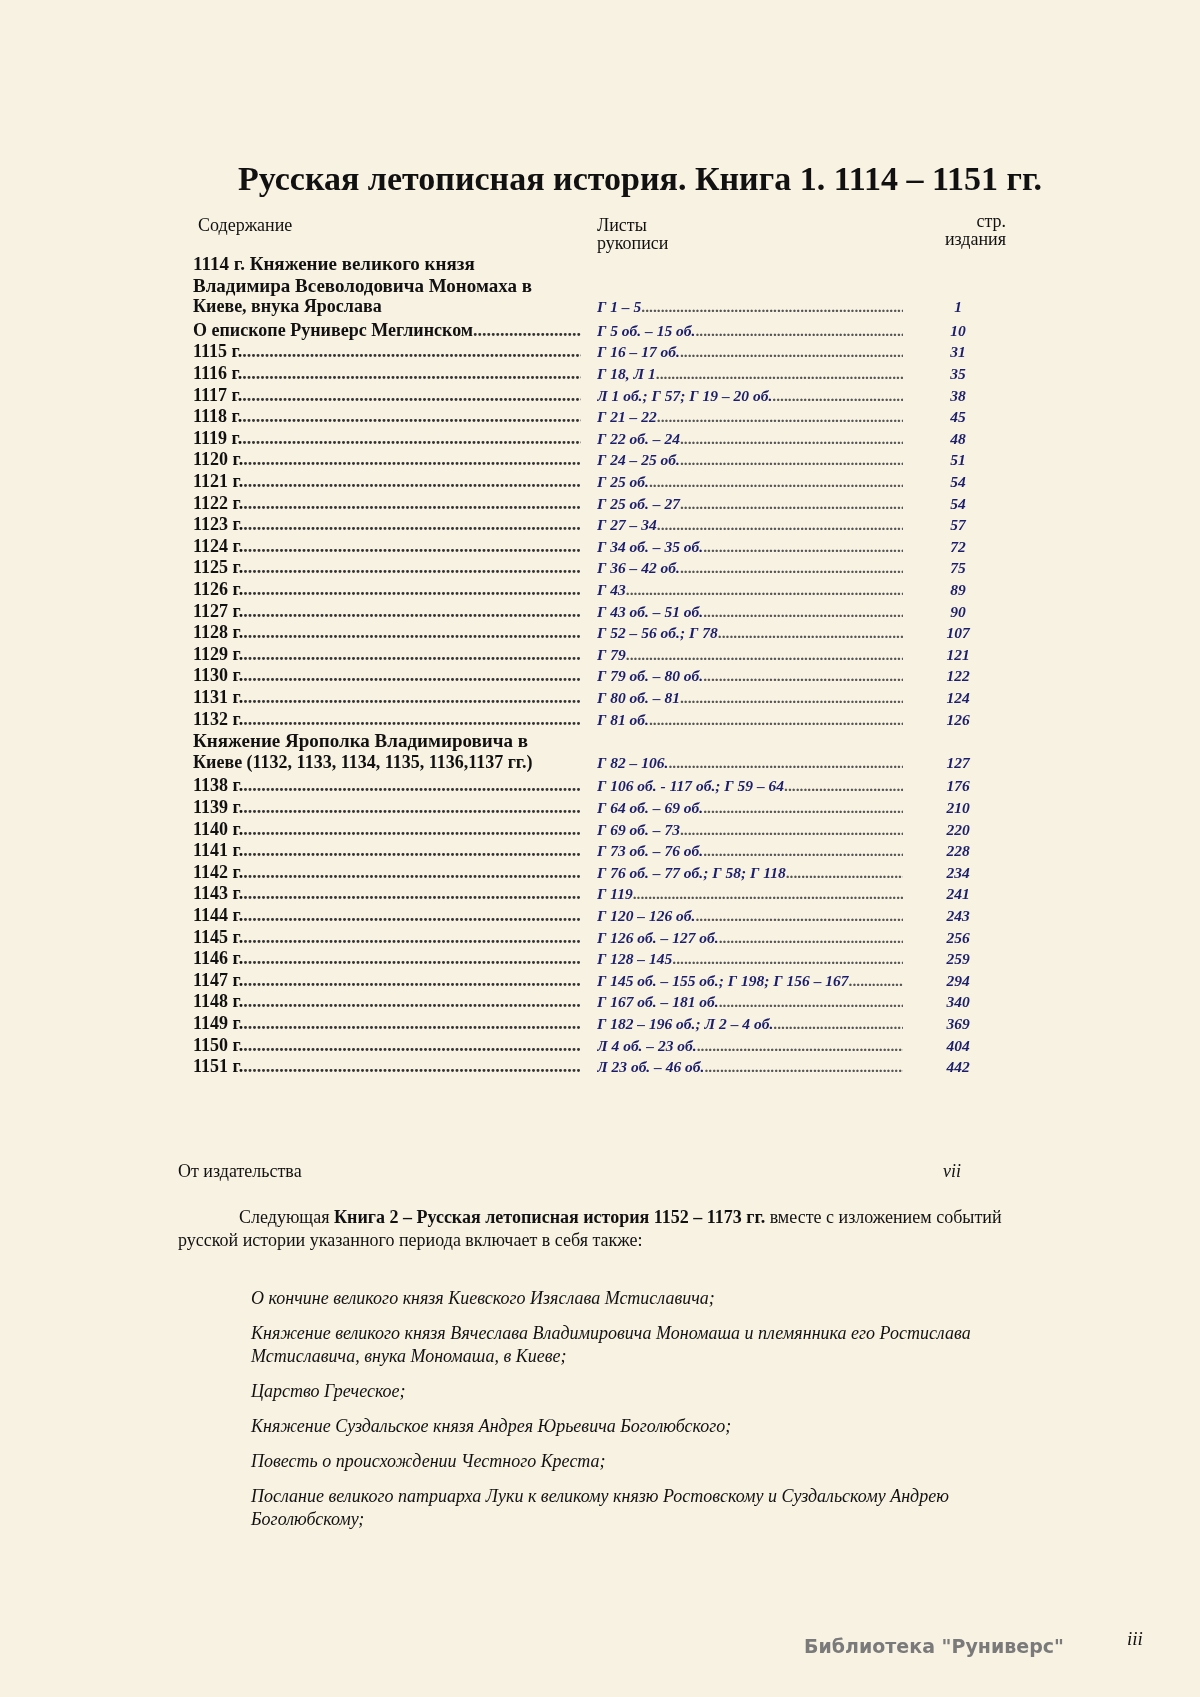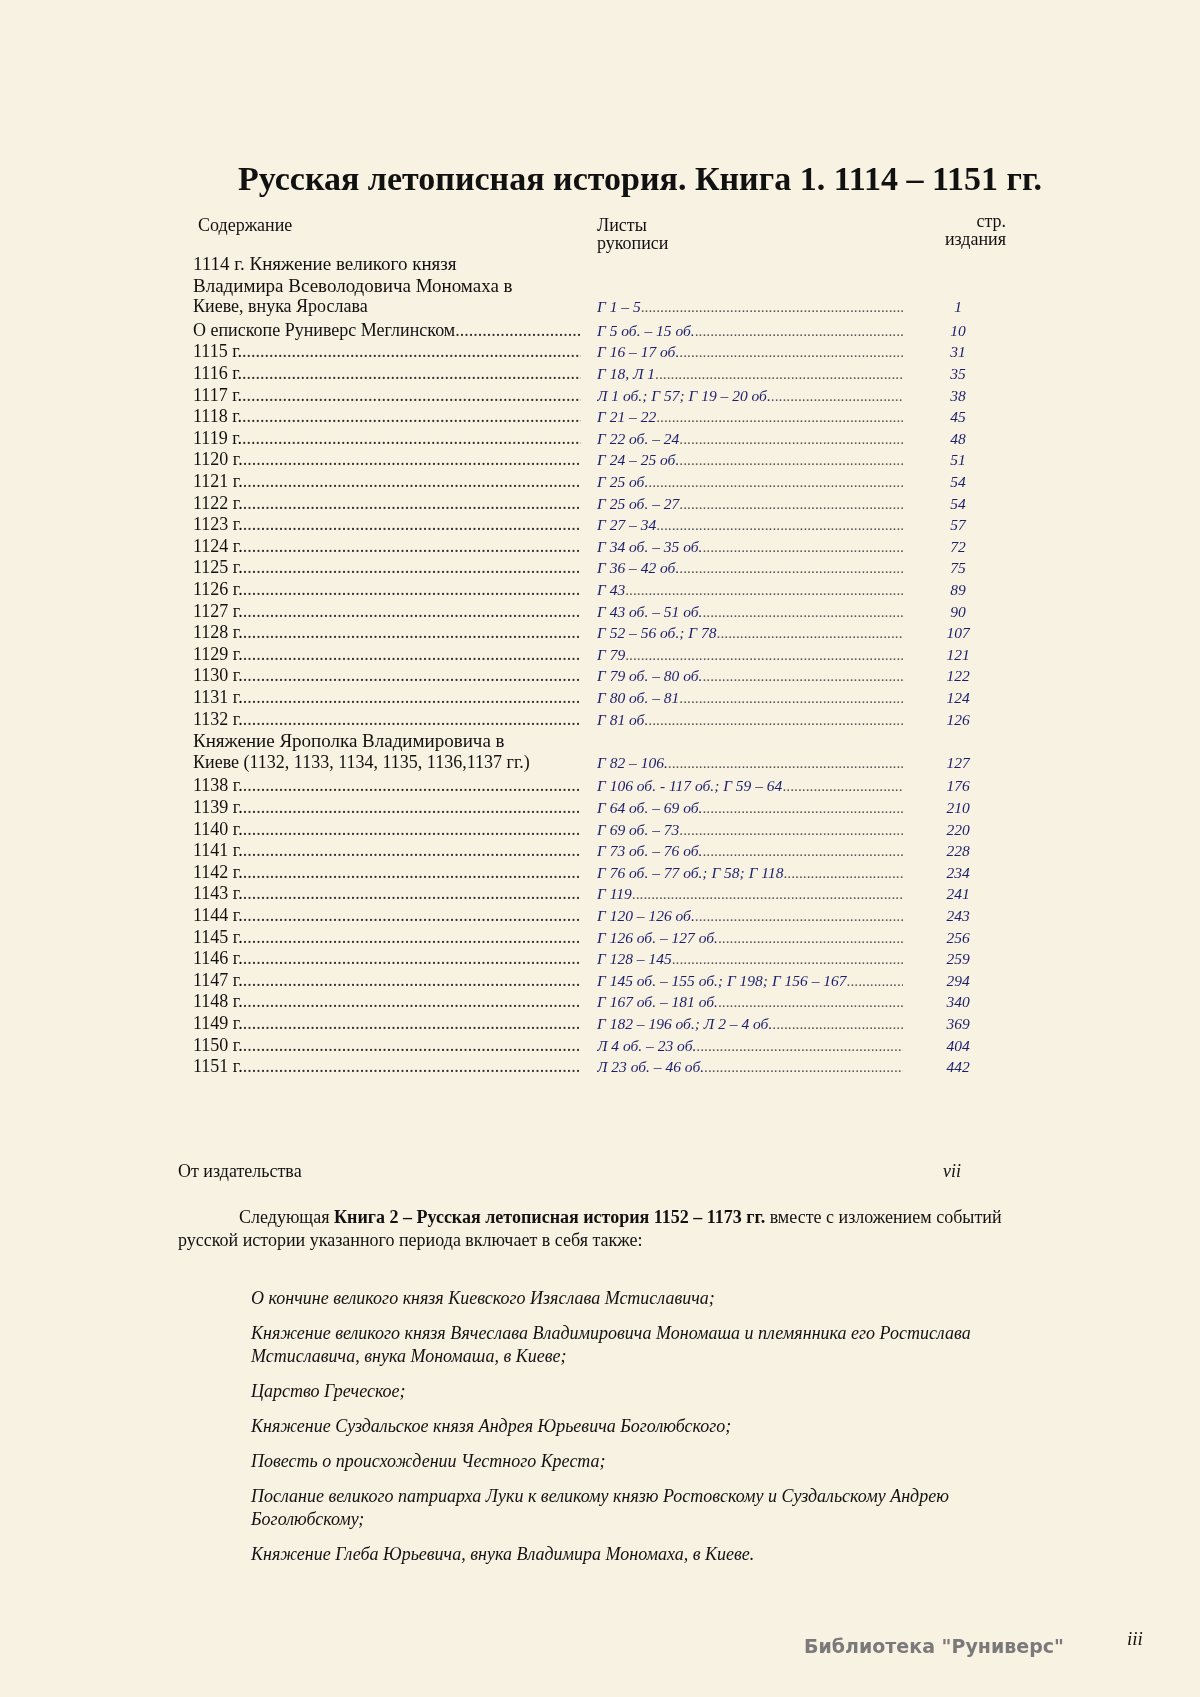--- a/index.html
+++ b/index.html
@@ -15,21 +15,21 @@
   .title {
     position: absolute; left: 238px; top: 160px;
     font-size: 34px; font-weight: bold; letter-spacing: 0px;
     white-space: nowrap;
   }
   .hdr { position: absolute; font-size: 18px; line-height: 18px; }
   .hdr-contents { left: 198px; top: 216px; }
   .hdr-sheets { left: 597px; top: 216px; }
   .hdr-pages { left: 880px; top: 212px; width: 126px; text-align: right; }
 
-  .toc { position: absolute; left: 193px; top: 252px; width: 800px; }
+  .toc { position: absolute; left: 193px; top: 252px; width: 800px; font-weight: bold; }
   .row { position: relative; height: 23.35px; }
   .c1 {
     position: absolute; left: 0; width: 388px;
     font-size: 18px; line-height: 23px; white-space: nowrap; overflow: hidden;
   }
   .c1 .dots { color: #333; letter-spacing: 0; }
   .c2 {
     position: absolute; left: 404px; width: 496px;
     font-size: 15.5px; line-height: 23px; font-style: italic; color: #1b1e6b;
     white-space: nowrap; overflow: hidden;
@@ -260,18 +260,17 @@
     <span class="indent"></span><span>Следующая </span><b>Книга 2 – Русская летописная история 1152 – 1173 гг.</b><span> вместе с изложением событий русской истории указанного периода включает в себя также:</span>
   </div>
 
   <ul class="list" id="nextList">
       <li>О кончине великого князя Киевского Изяслава Мстиславича;</li>
       <li>Княжение великого князя Вячеслава Владимировича Мономаша и племянника его Ростислава Мстиславича, внука Мономаша, в Киеве;</li>
       <li>Царство Греческое;</li>
       <li>Княжение Суздальское князя Андрея Юрьевича Боголюбского;</li>
       <li>Повесть о происхождении Честного Креста;</li>
       <li>Послание великого патриарха Луки к великому князю Ростовскому и Суздальскому Андрею Боголюбскому;</li>
-      <li>Княжение Глеба Юрьевича, внука Владимира Мономаха, в Киеве.</li>
     </ul>
 
   <div class="footer-lib">Библиотека "Руниверс"</div>
   <div class="footer-page">iii</div>
 </div>
 
 </body></html>

